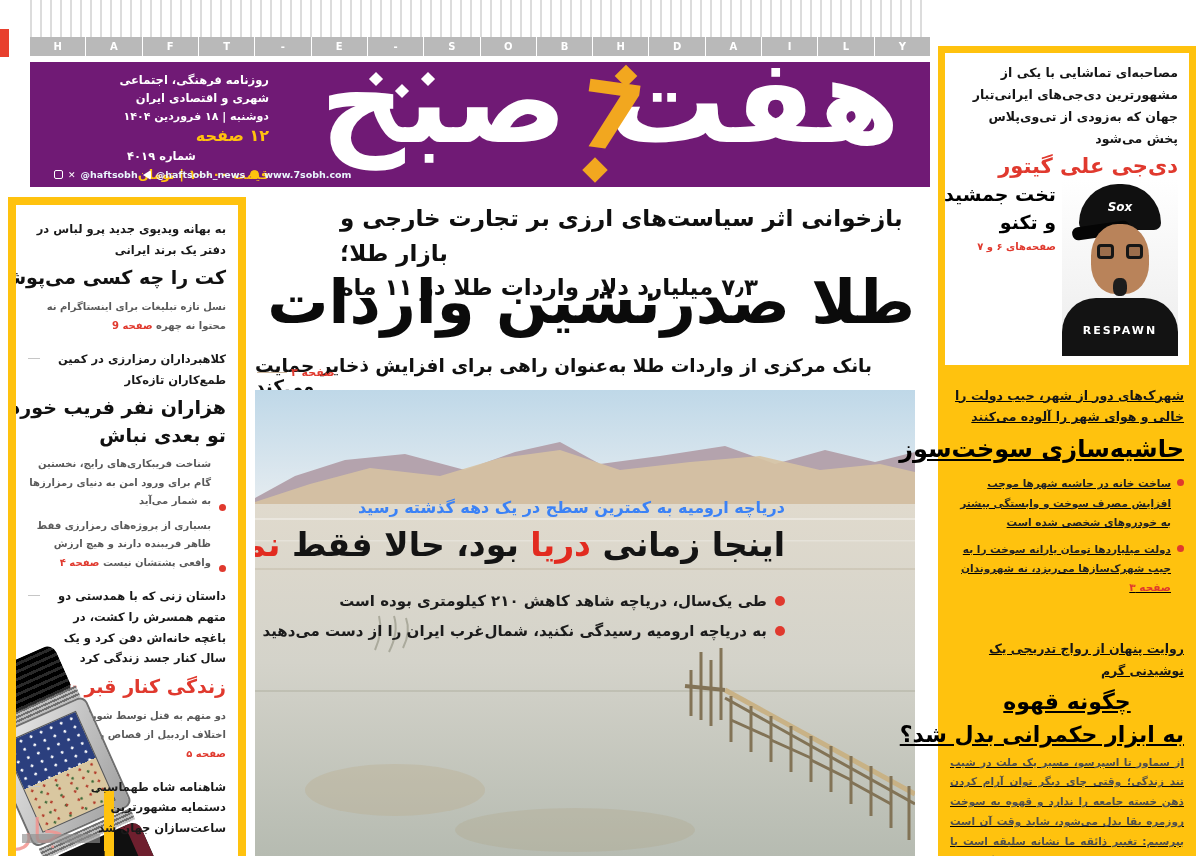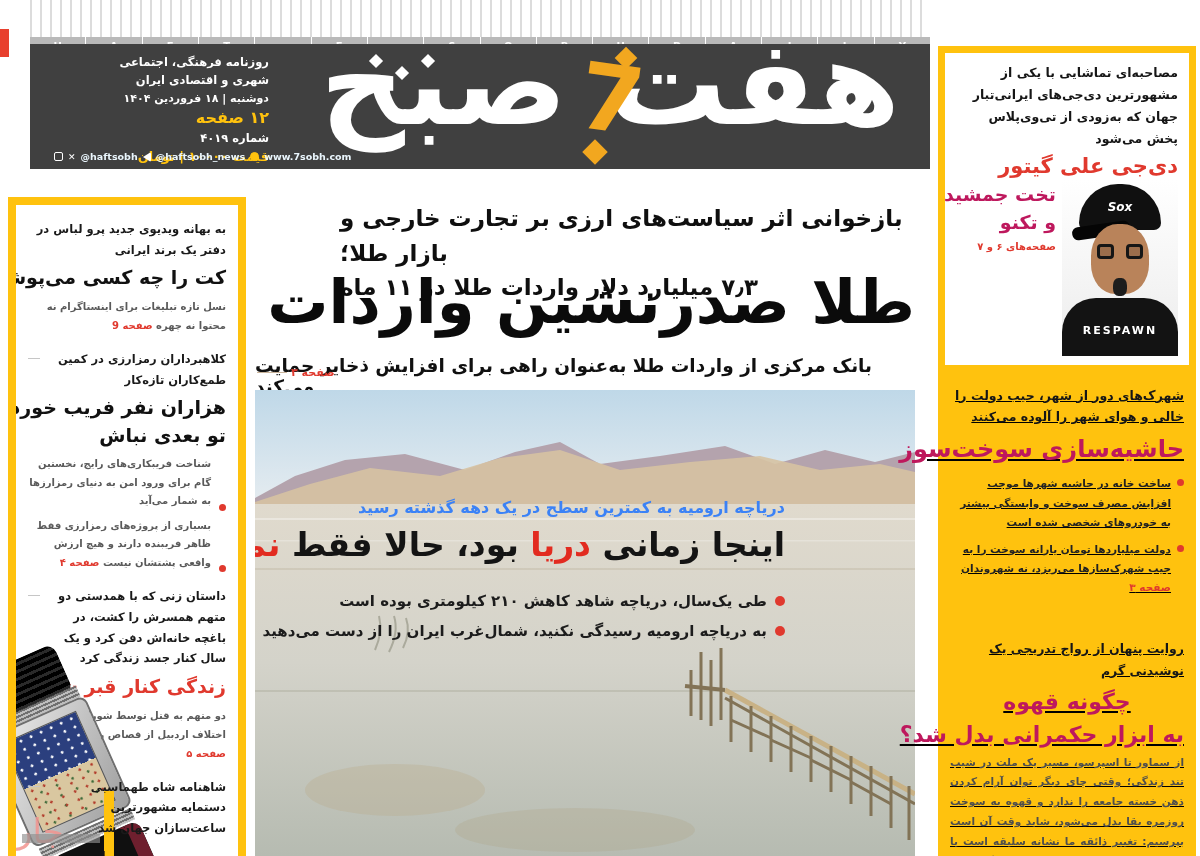--- a/index.html
+++ b/index.html
@@ -9,26 +9,26 @@
 
   
   .comb { position:absolute; left:30px; top:0; width:900px; height:46px;
           background:repeating-linear-gradient(90deg,#dcdcdc 0 2px, transparent 2px 10px); }
   .corner-red { position:absolute; left:0; top:29px; width:9px; height:28px; background:#e8402e; }
   .letterbar { position:absolute; left:30px; top:37px; width:900px; height:19px; display:flex; gap:1px; background:#fff; }
   .letterbar .cell { flex:1; background:#b9b9b9; color:#fff; font-size:10px; font-weight:bold;
                      display:flex; align-items:center; justify-content:center; }
 
   
-  .header-blue { position:absolute; left:30px; top:44px; width:900px; height:125px; background:#404040; overflow:hidden; }
+  .header-blue { position:absolute; left:30px; top:62px; width:900px; height:125px; background:#701a75; overflow:hidden; }
   .pub { position:absolute; left:24px; top:10px; width:215px; direction:rtl; text-align:right; color:#fff; }
   .pub .t { font-size:11.5px; font-weight:bold; line-height:1.55; }
   .pub .date { font-size:11px; font-weight:bold; line-height:1.6; }
   .pub .pages { font-size:16px; font-weight:800; color:#ffc20e; line-height:1.4; }
-  .pub .issue { font-size:11.5px; font-weight:bold; line-height:1.5; }
+  .pub .issue { font-size:11.5px; font-weight:bold; line-height:1.5;text-align:center; }
   .pub .price { font-size:13px; font-weight:800; color:#ffc20e; line-height:1.5; }
   .social { position:absolute; left:24px; bottom:7px; direction:ltr; display:flex; align-items:center; gap:5px;
             color:#eaf6fd; font-size:9.5px; font-weight:bold; }
   .sic { display:inline-block; width:9px; height:9px; border:1.5px solid #fff; border-radius:2px; }
   .sic.x { border:none; width:auto; height:auto; font-size:9px; color:#fff; }
   .sic.tg { border:none; width:0; height:0; border-top:5px solid transparent; border-bottom:5px solid transparent; border-right:8px solid #fff; }
   .sic.gl { border-radius:50%; background:#ffc20e; border-color:#ffc20e; }
   .logo { position:absolute; left:250px; top:0; right:0; bottom:0; direction:rtl; }
   .logo-text { position:absolute; right:30px; top:-30px; font-size:118px; font-weight:800; color:#fff; white-space:nowrap; }
   .logo-seven { position:absolute; left:46%; top:2px; font-size:92px; font-weight:800; color:#f2a71f; transform:rotate(8deg); }
@@ -91,21 +91,21 @@
   .ph-bul { display:flex; gap:8px; justify-content:flex-start; align-items:flex-start;
             font-size:15px; font-weight:800; color:#1c1c1c; line-height:2.0; }
   .ph-bul .dot { width:10px; height:10px; margin-top:10px; }
 
   
   .right-col { position:absolute; left:938px; top:46px; width:258px; height:830px; background:#ffc20e;
                padding:7px; direction:rtl; }
   .panel { background:#fff; padding:9px 11px; }
   .ysec { padding:20px 5px;text-decoration:underline; }
   .rc-kicker { font-size:12.5px; font-weight:800; color:#161616; line-height:1.75; }
-  .rc-title { font-size:24px; font-weight:800; color:#be185d; line-height:1.5; white-space:nowrap; }
+  .rc-title { font-size:24px; font-weight:800; color:#000000; line-height:1.5; white-space:nowrap; }
   .rc-title-red { font-size:21px; font-weight:800; color:#e0392e; margin:4px 0 2px; white-space:nowrap; }
   .rc-body { font-size:10.5px; font-weight:bold; color:#4e4e4e; line-height:1.9; text-align:justify; }
   .rc-bul { display:flex; gap:6px; align-items:flex-start; font-size:10.5px; font-weight:bold; color:#222;
             line-height:1.85; margin-top:7px; }
   .dj-row { display:flex; gap:6px; margin-top:2px; }
   .dj-txt { flex:1; min-width:0; }
   .dj-txt .rc-title { font-size:19px; }
   .dj-photo { flex:none; width:116px; height:176px; position:relative; background:linear-gradient(#ffffff,#ececec); overflow:hidden; }
   .cap { position:absolute; top:4px; left:17px; width:82px; height:46px; background:#101010;
          border-radius:44px 44px 8px 8px; }

